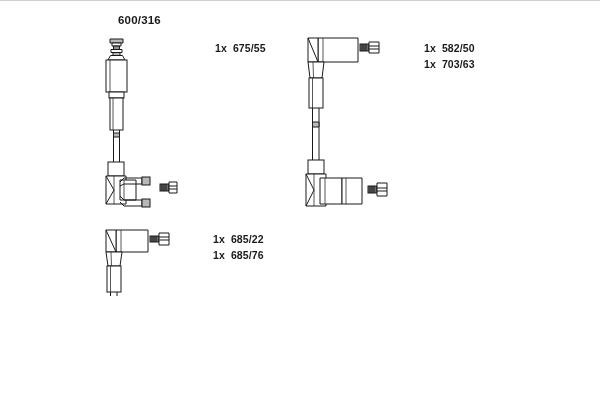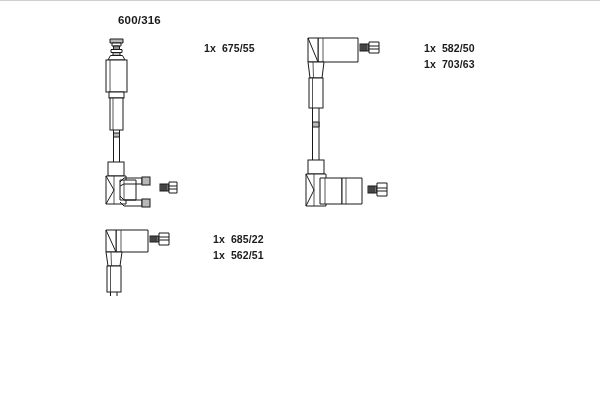--- a/index.html
+++ b/index.html
@@ -36,21 +36,21 @@
     top: 14px;
     font-size: 11.5px;
     font-weight: bold;
     letter-spacing: 0.2px;
   }
   .qty-label {
     font-size: 10.5px;
     font-weight: bold;
     letter-spacing: 0.1px;
   }
-  #lbl-675 { left: 204px; top: 42px; }
+  #lbl-675 { left: 215px; top: 42px; }
   #lbl-703a { left: 424px; top: 42px; }
   #lbl-703b { left: 424px; top: 58px; }
   #lbl-685a { left: 213px; top: 233px; }
   #lbl-685b { left: 213px; top: 249px; }
 
   svg.art {
     position: absolute;
     left: 0;
     top: 0;
     width: 600px;
@@ -68,21 +68,21 @@
   <div class="label" id="title-label">600/316</div>
 
   <div class="label qty-label" id="lbl-675">1x  675/55</div>
 
   <div class="label qty-label" id="lbl-703a">1x  582/50</div>
 
   <div class="label qty-label" id="lbl-703b">1x  703/63</div>
 
   <div class="label qty-label" id="lbl-685a">1x  685/22</div>
 
-  <div class="label qty-label" id="lbl-685b">1x  562/51</div>
+  <div class="label qty-label" id="lbl-685b">1x  685/76</div>
 
   <svg class="art" viewBox="0 0 600 400" xmlns="http://www.w3.org/2000/svg">
     <defs>
       <style>
         .ln { fill:none; stroke:#1a1a1a; stroke-width:1; stroke-linejoin:miter; stroke-linecap:butt; }
         .ln-t { fill:none; stroke:#2b2b2b; stroke-width:0.8; }
         .bx { fill:#ffffff; stroke:#1a1a1a; stroke-width:1; }
         .bx-sh { fill:#b8b8b8; stroke:#1a1a1a; stroke-width:1; }
         .bx-dk { fill:#6e6e6e; stroke:#1a1a1a; stroke-width:1; }
         .bx-md { fill:#8f8f8f; stroke:#1a1a1a; stroke-width:1; }

